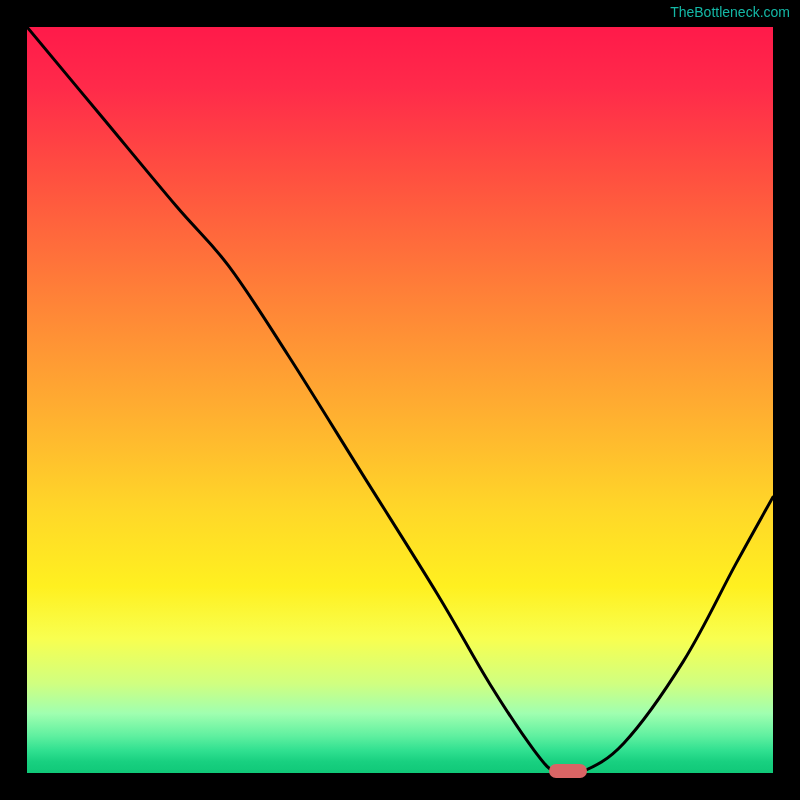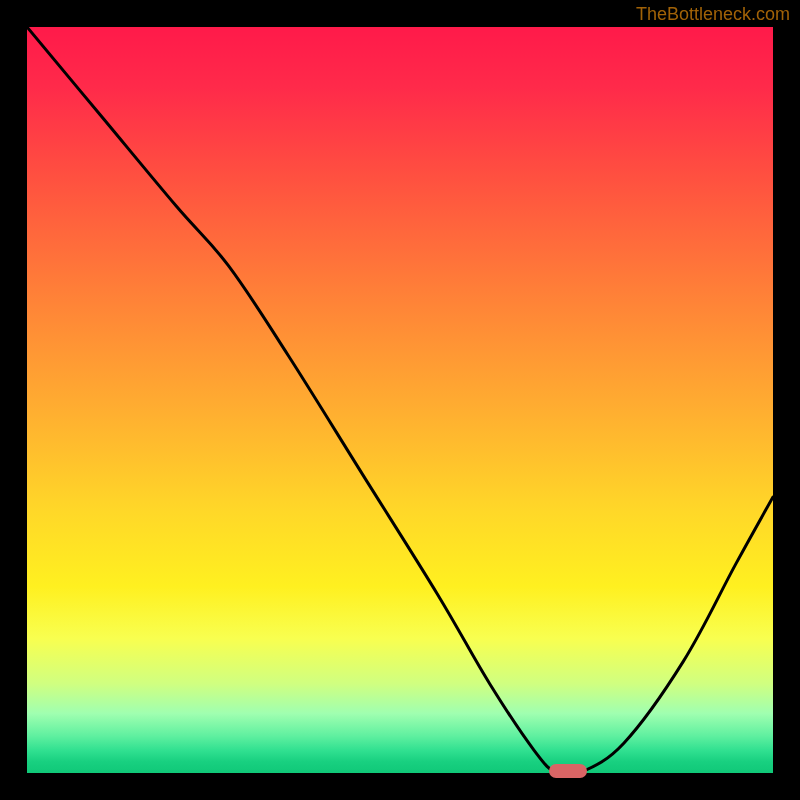--- a/index.html
+++ b/index.html
@@ -36,22 +36,22 @@
       #60f0a0 95%,
       #30e090 97%,
       #18d080 98.5%,
       #10c878 100%
     );
   }
   .watermark {
     position: absolute;
     top: 4px;
     right: 10px;
-    color: #a16207;
-    font-size: 18px;
+    color: #14b8a6;
+    font-size: 14px;
     font-weight: 500;
     z-index: 10;
   }
   svg.curve {
     position: absolute;
     left: 0;
     top: 0;
     width: 746px;
     height: 746px;
   }

